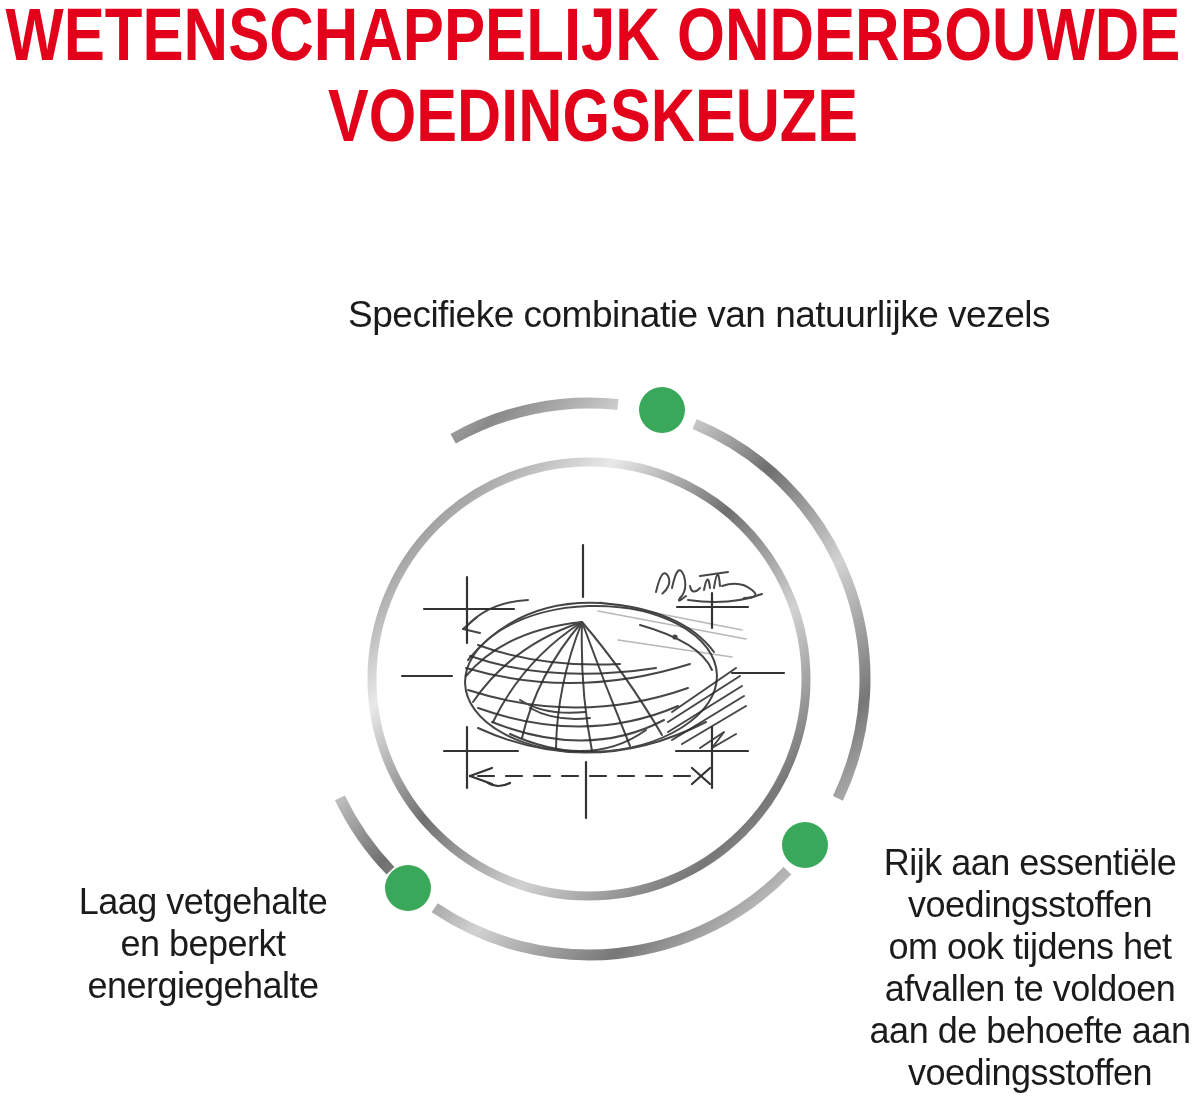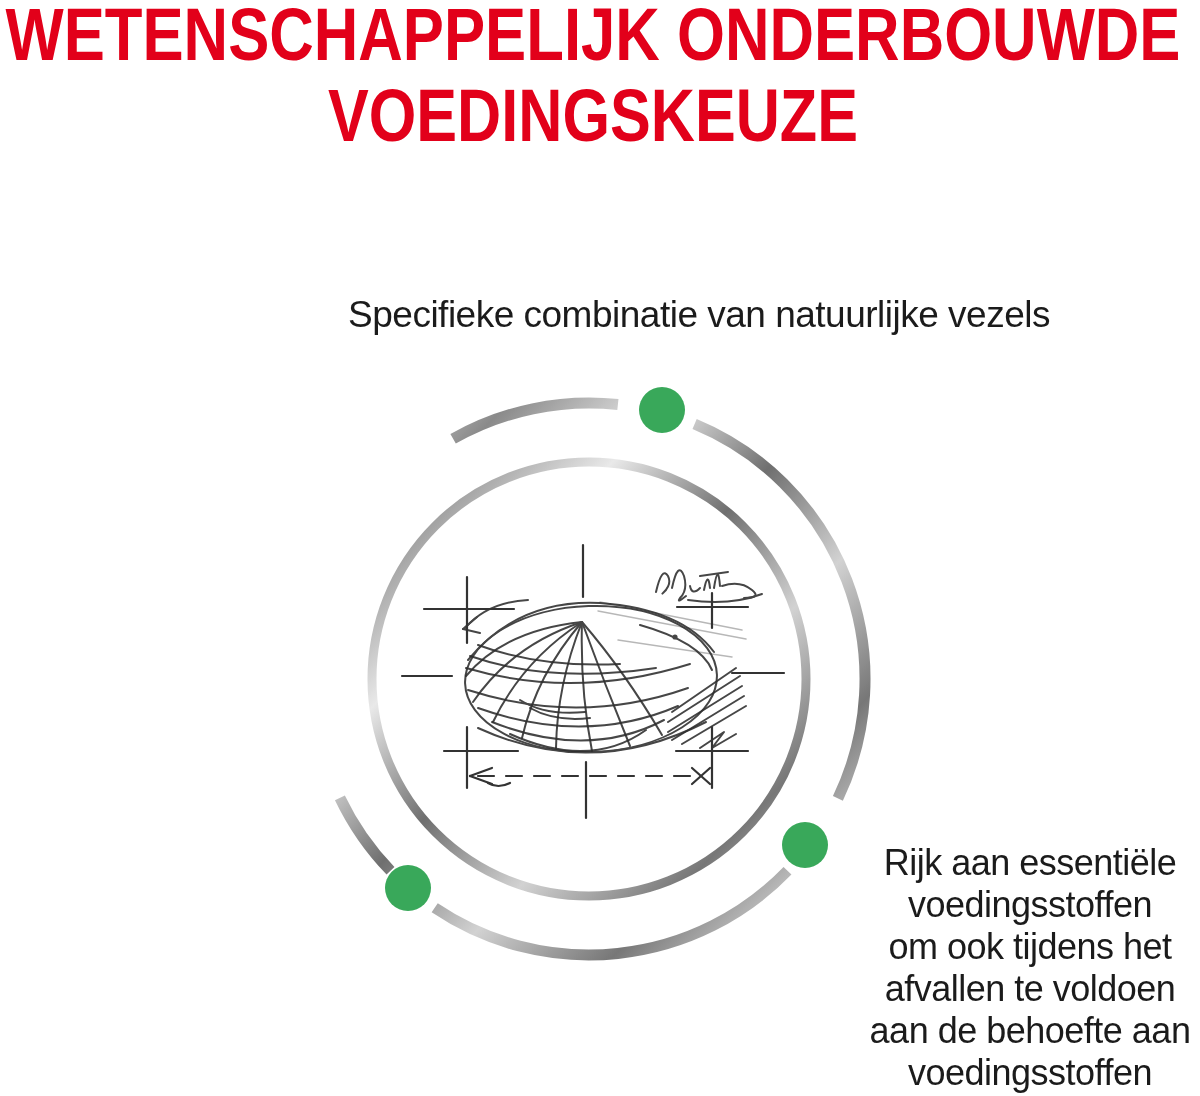--- a/index.html
+++ b/index.html
@@ -136,20 +136,25 @@
           <path d="M470,776 L492,784"></path>
         <path d="M488,783 Q498,789 510,783"></path>
         <path d="M692,768 L710,784"></path>
           <path d="M710,768 L692,784"></path>
       </g>
     </g>
   </svg>
 
   <div class="caption">Specifieke combinatie van natuurlijke vezels</div>
 
+  <div class="label-block label-left">
+    <div>Laag vetgehalte</div>
+    <div>en beperkt</div>
+    <div>energiegehalte</div>
+  </div>
 
   <div class="label-block label-right">
     <div>Rijk aan essentiële</div>
     <div>voedingsstoffen</div>
     <div>om ook tijdens het</div>
     <div>afvallen te voldoen</div>
     <div>aan de behoefte aan</div>
     <div>voedingsstoffen</div>
   </div>
 

